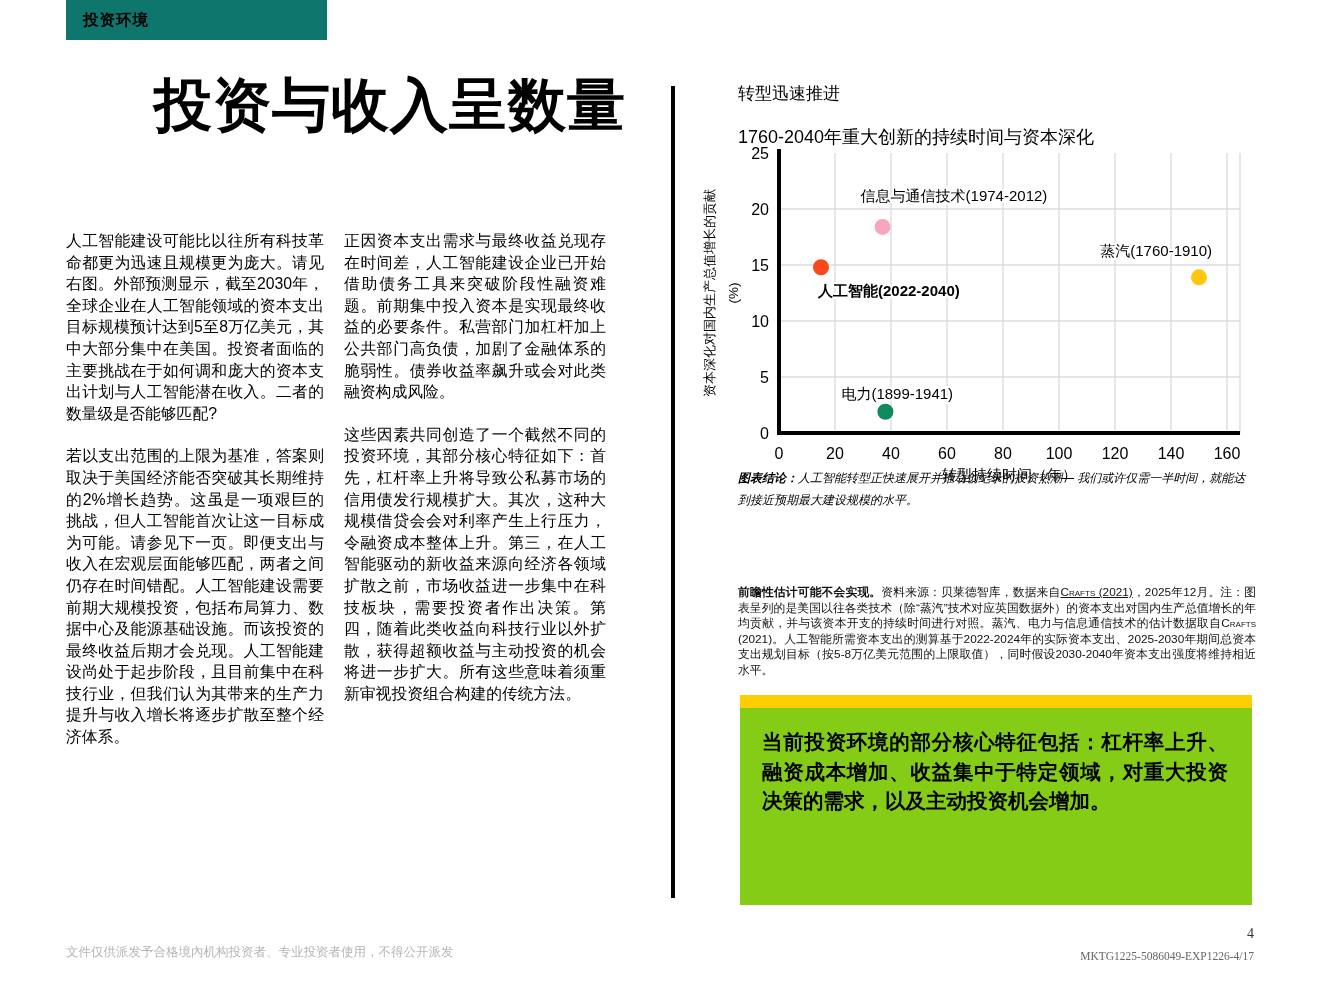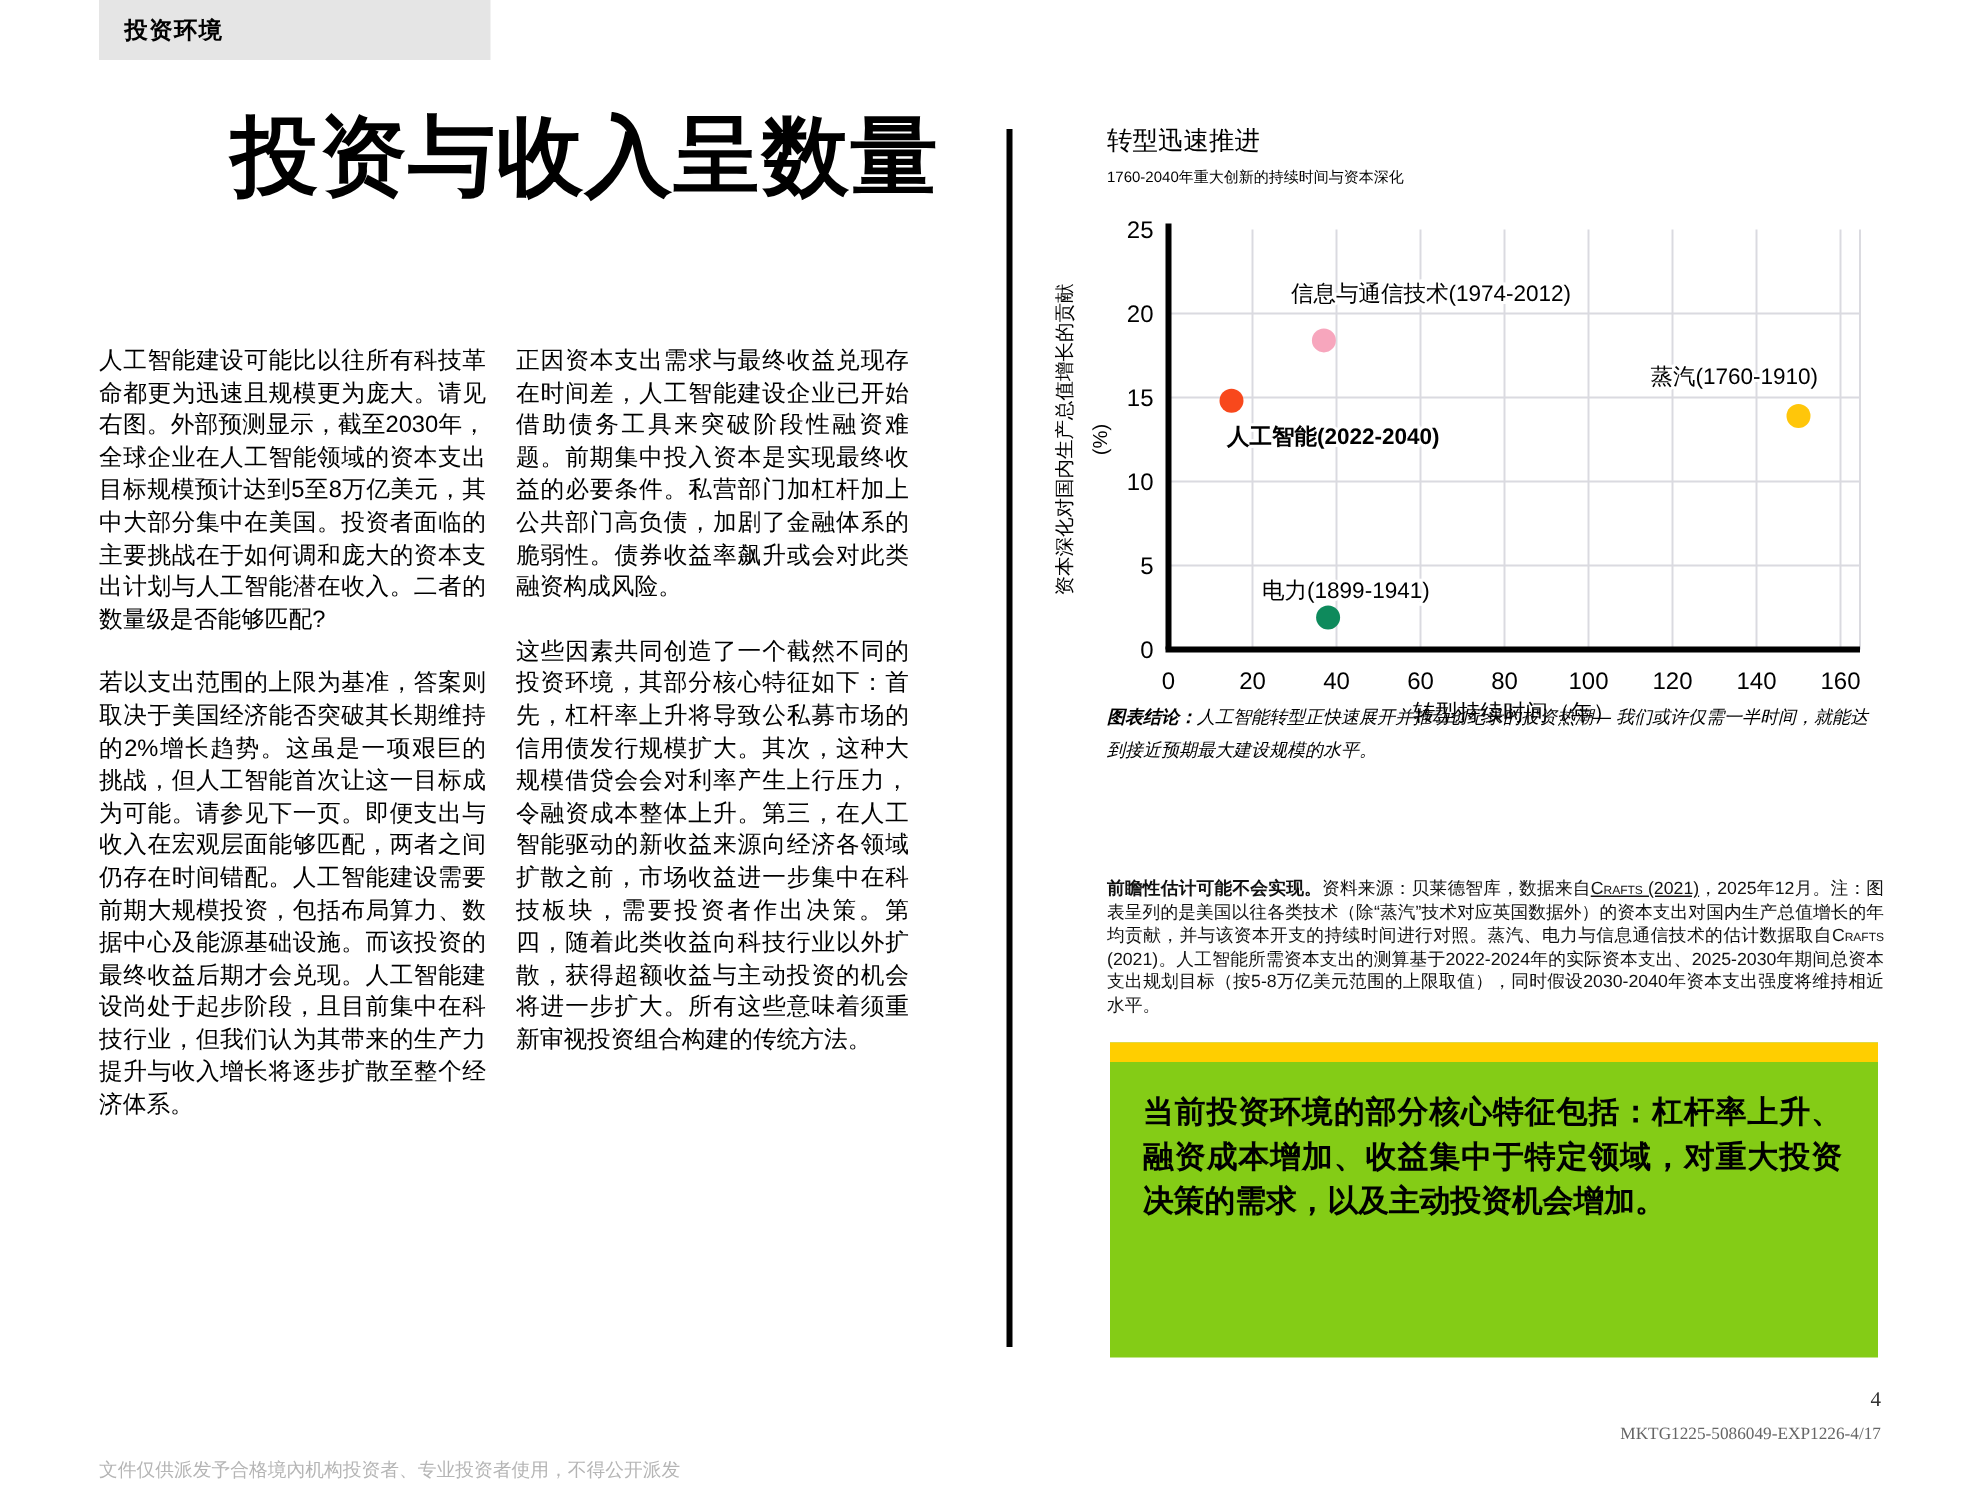--- a/index.html
+++ b/index.html
@@ -1,57 +1,57 @@
 <!DOCTYPE html>
 <html><head>
 <meta charset="utf-8">
 <style>
   html,body{margin:0;padding:0;background:#ffffff;}
   body{width:1320px;height:990px;position:relative;overflow:hidden;
        font-family:"Liberation Sans",sans-serif;color:#000;}
   .abs{position:absolute;}
 
-  .tag{left:66px;top:0;width:261px;height:40px;background:#e5e5e5;
+  .tag{left:66px;top:0;width:261px;height:40px;background:#0f766e;
        display:flex;align-items:center;}
   .tag span{font-size:15.5px;font-weight:bold;padding-left:17px;letter-spacing:1px;}
 
   .title{left:66px;top:70px;width:560px;font-size:58px;font-weight:900;
          line-height:1.22;letter-spacing:1px;text-align:right;}
   .title span{display:block;}
 
   .col{top:230px;width:258px;font-size:15.8px;line-height:21.6px;text-align:justify;}
   .col1{left:66px;}
   .col2{left:344px;width:262px;}
   .col p{margin:0 0 21px 0;}
 
   .divider{left:671px;top:86px;width:4px;height:812px;background:#000;}
 
   .chart-head{left:738px;top:82px;width:516px;}
   .chart-title{font-size:17px;font-weight:normal;margin:0;}
-  .chart-sub{font-size:10px;margin:6px 0 0 0;}
+  .chart-sub{font-size:18px;margin:20px 0 0 0;}
 
   .chart-wrap{left:700px;top:145px;width:556px;height:345px;}
   svg text{font-family:"Liberation Sans",sans-serif;}
 
   .conclusion{left:738px;top:468px;width:516px;font-size:12px;line-height:21.5px;
               font-style:italic;}
   .conclusion .lead{font-weight:bold;}
 
   .footnote{left:738px;top:585px;width:518px;font-size:11.8px;line-height:15.6px;
             color:#111;text-align:justify;}
   .footnote .lead{font-weight:bold;}
   .smallcaps{font-variant:small-caps;}
   .fn-link{text-decoration:underline;color:#111;cursor:pointer;}
 
   .callout{left:740px;top:695px;width:512px;height:210px;background:#84cc16;}
   .callout-bar{position:absolute;left:0;top:0;width:100%;height:13px;background:#FFCE00;}
   .callout-text{padding:32px 24px 0 22px;font-size:20.5px;font-weight:bold;
                 line-height:29.5px;text-align:justify;}
 
-  .footer-disclaimer{left:66px;top:944px;font-size:12.5px;color:#b5b5b5;margin-top:28px;}
+  .footer-disclaimer{left:66px;top:944px;font-size:12.5px;color:#b5b5b5;}
   .page-num{left:1000px;top:926px;width:254px;text-align:right;font-size:14px;
             color:#333;font-family:"Liberation Serif",serif;}
   .doc-code{left:940px;top:950px;width:314px;text-align:right;font-size:11.5px;
             color:#666;font-family:"Liberation Serif",serif;}
 </style>
 </head>
 <body>
 
 <div class="abs tag">
   <span>投资环境</span>

